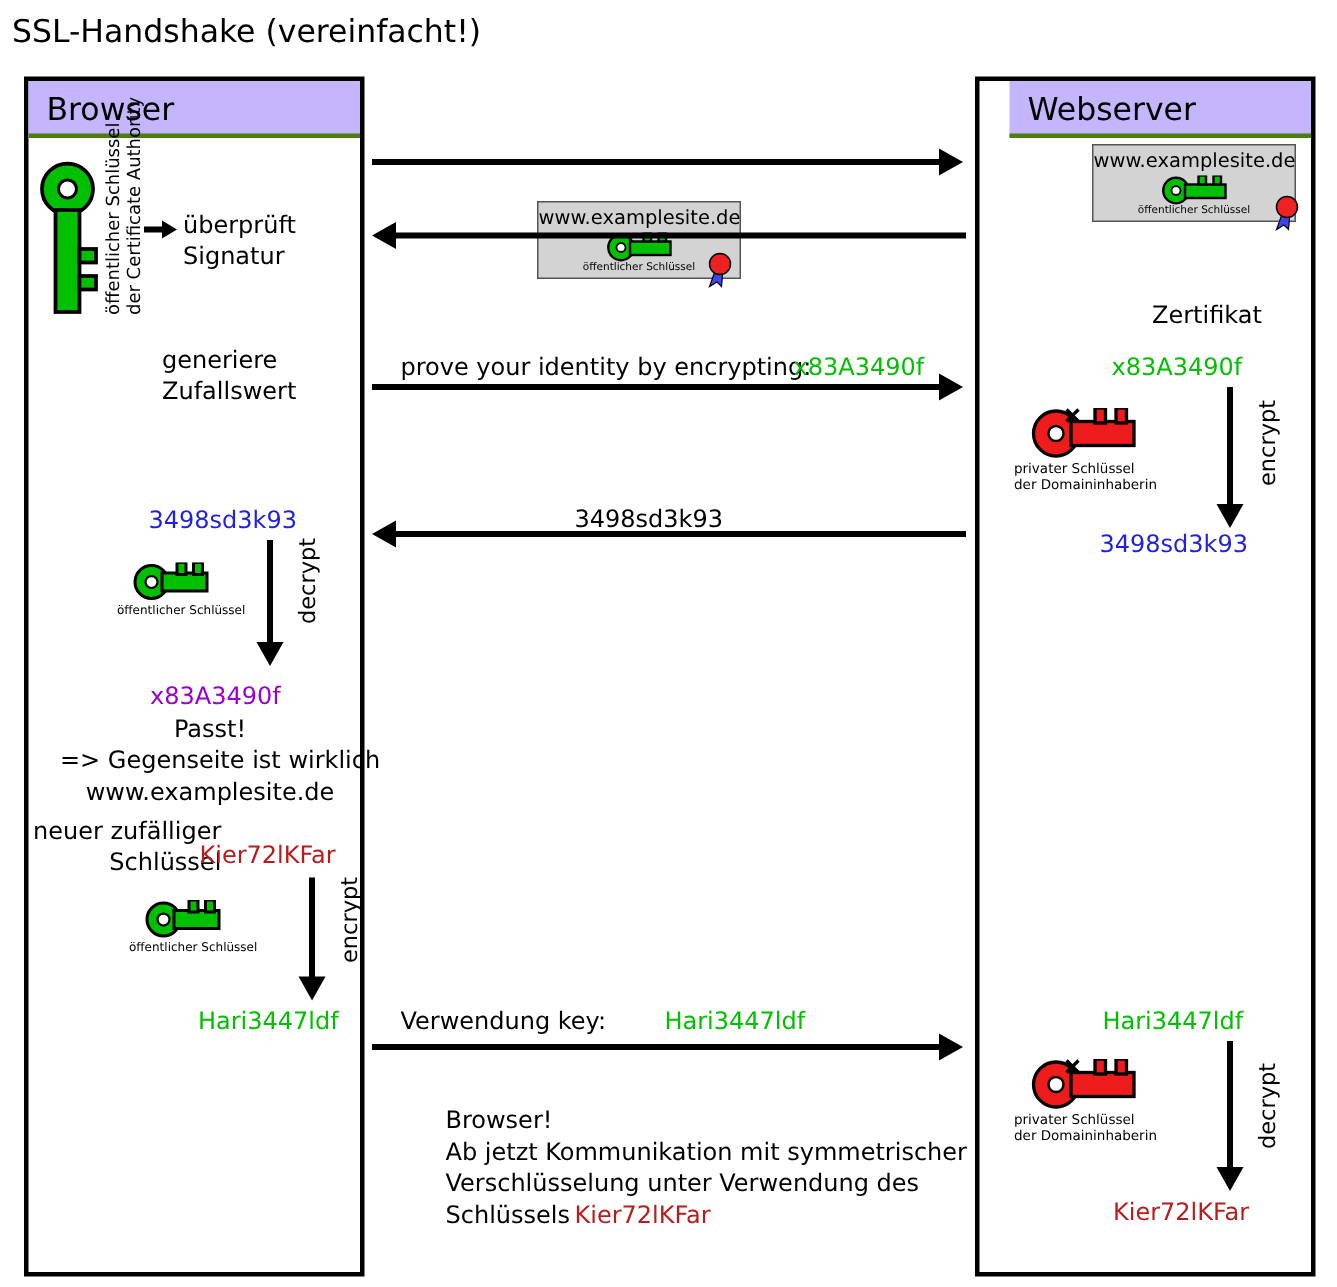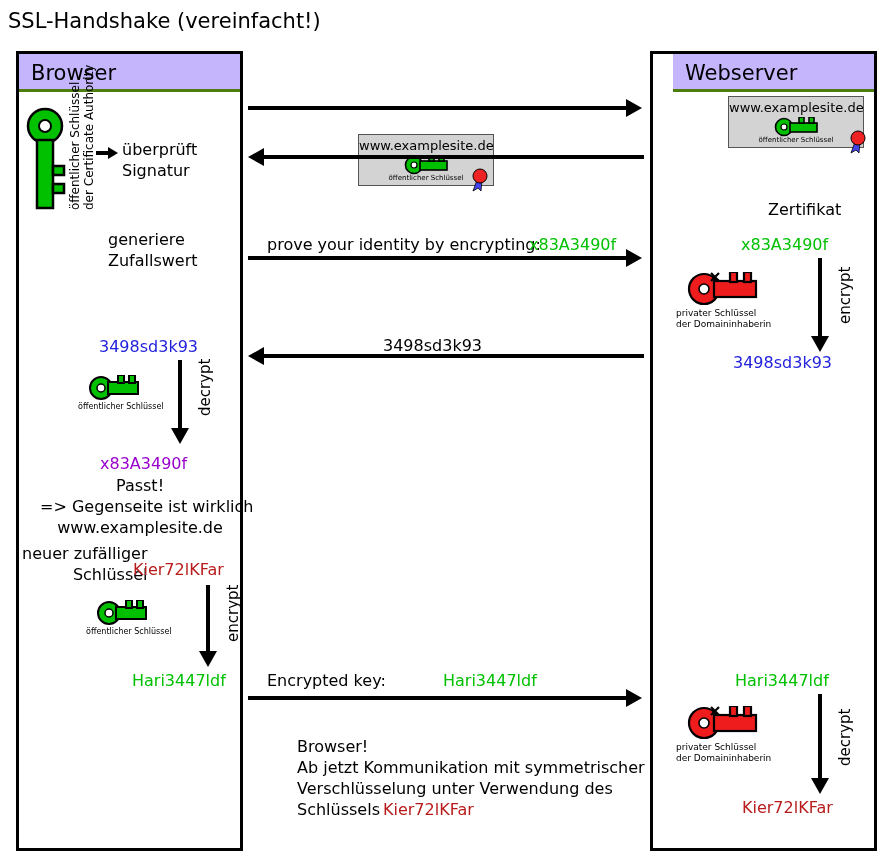--- a/index.html
+++ b/index.html
@@ -260,21 +260,21 @@
 
   <div class="abs label-16" style="left:267px; top:234px;">prove your identity by encrypting:</div>
   <div class="abs label-16 green" style="left:529px; top:234px;">x83A3490f</div>
   <div class="abs arrow-line" style="left:248px; top:256px; width:380px;"></div>
   <div class="abs arrow-head-right" style="left:626px; top:249px;"></div>
 
   <div class="abs label-16" style="left:383px; top:335px;">3498sd3k93</div>
   <div class="abs arrow-line" style="left:264px; top:354px; width:380px;"></div>
   <div class="abs arrow-head-left" style="left:248px; top:347px;"></div>
 
-  <div class="abs label-16" style="left:267px; top:670px;">Encrypted key:</div>
+  <div class="abs label-16" style="left:267px; top:670px;">Verwendung key:</div>
   <div class="abs label-16 green" style="left:443px; top:670px;">Hari3447ldf</div>
   <div class="abs arrow-line" style="left:248px; top:696px; width:380px;"></div>
   <div class="abs arrow-head-right" style="left:626px; top:689px;"></div>
 
   <div class="abs label-16" style="left:297px; top:736px;">Browser!</div>
   <div class="abs label-16" style="left:297px; top:778px;">Verschlüsselung unter Verwendung des</div>
   <div class="abs label-16" style="left:297px; top:757px;">Ab jetzt Kommunikation mit symmetrischer</div>
   <div class="abs label-16" style="left:297px; top:799px;">Schlüssels</div>
   <div class="abs label-16 red" style="left:383px; top:799px;">Kier72lKFar</div>
 

